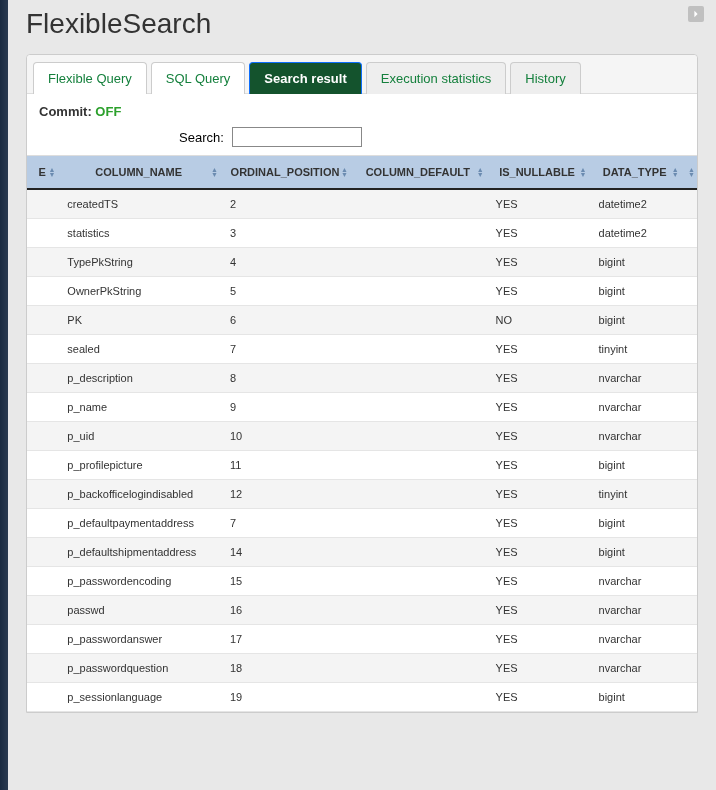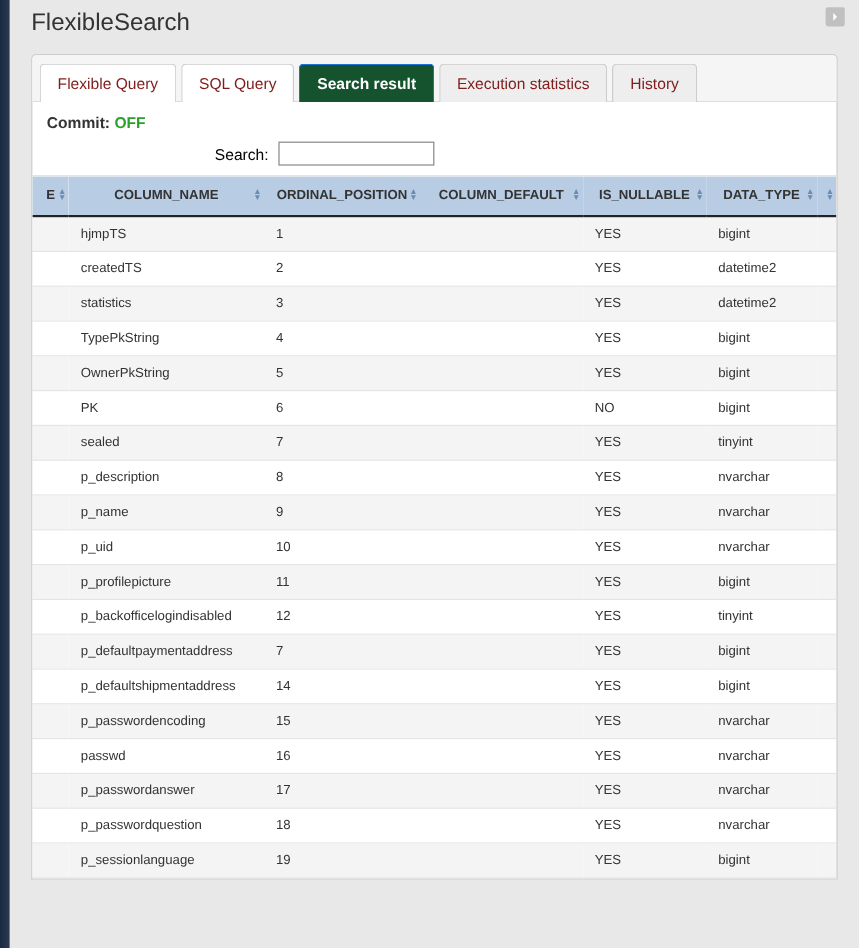--- a/index.html
+++ b/index.html
@@ -27,21 +27,21 @@
       height: 16px;
       background: #c0c0c0;
       border-radius: 2px;
       display: flex;
       align-items: center;
       justify-content: center;
       cursor: pointer;
     }
     .collapse-btn svg { width: 8px; height: 8px; fill: #fff; }
     .page-title {
-      font-size: 20px;
+      font-size: 28px;
       font-weight: 400;
       color: #333;
       padding: 8px 0 14px 26px;
     }
     .panel {
       margin: 0 18px 0 26px;
       background: #fff;
       border: 1px solid #ccc;
       border-radius: 4px 4px 0 0;
     }
@@ -53,21 +53,21 @@
       gap: 4px;
       border-radius: 4px 4px 0 0;
     }
     .tab {
       padding: 8px 14px;
       font-size: 13px;
       border: 1px solid #ccc;
       border-bottom: none;
       border-radius: 4px 4px 0 0;
       background: #fff;
-      color: #7f1d1d;
+      color: #15803d;
       cursor: pointer;
       position: relative;
       top: 1px;
     }
     .tab.active {
       background: #14532d;
       color: #fff;
       border-color: #0d6efd;
       font-weight: 600;
     }
@@ -223,29 +223,20 @@
                 </span></th>
               <th><span></span><span class="sort-icons">
                   <span>▲</span>
                   <span>▼</span>
                 </span></th>
             </tr>
           </thead>
         <tbody id="tbody">
             <tr>
               <td></td>
-              <td>hjmpTS</td>
-              <td>1</td>
-              <td></td>
-              <td>YES</td>
-              <td>bigint</td>
-              <td></td>
-            </tr>
-            <tr>
-              <td></td>
               <td>createdTS</td>
               <td>2</td>
               <td></td>
               <td>YES</td>
               <td>datetime2</td>
               <td></td>
             </tr>
             <tr>
               <td></td>
               <td>statistics</td>

